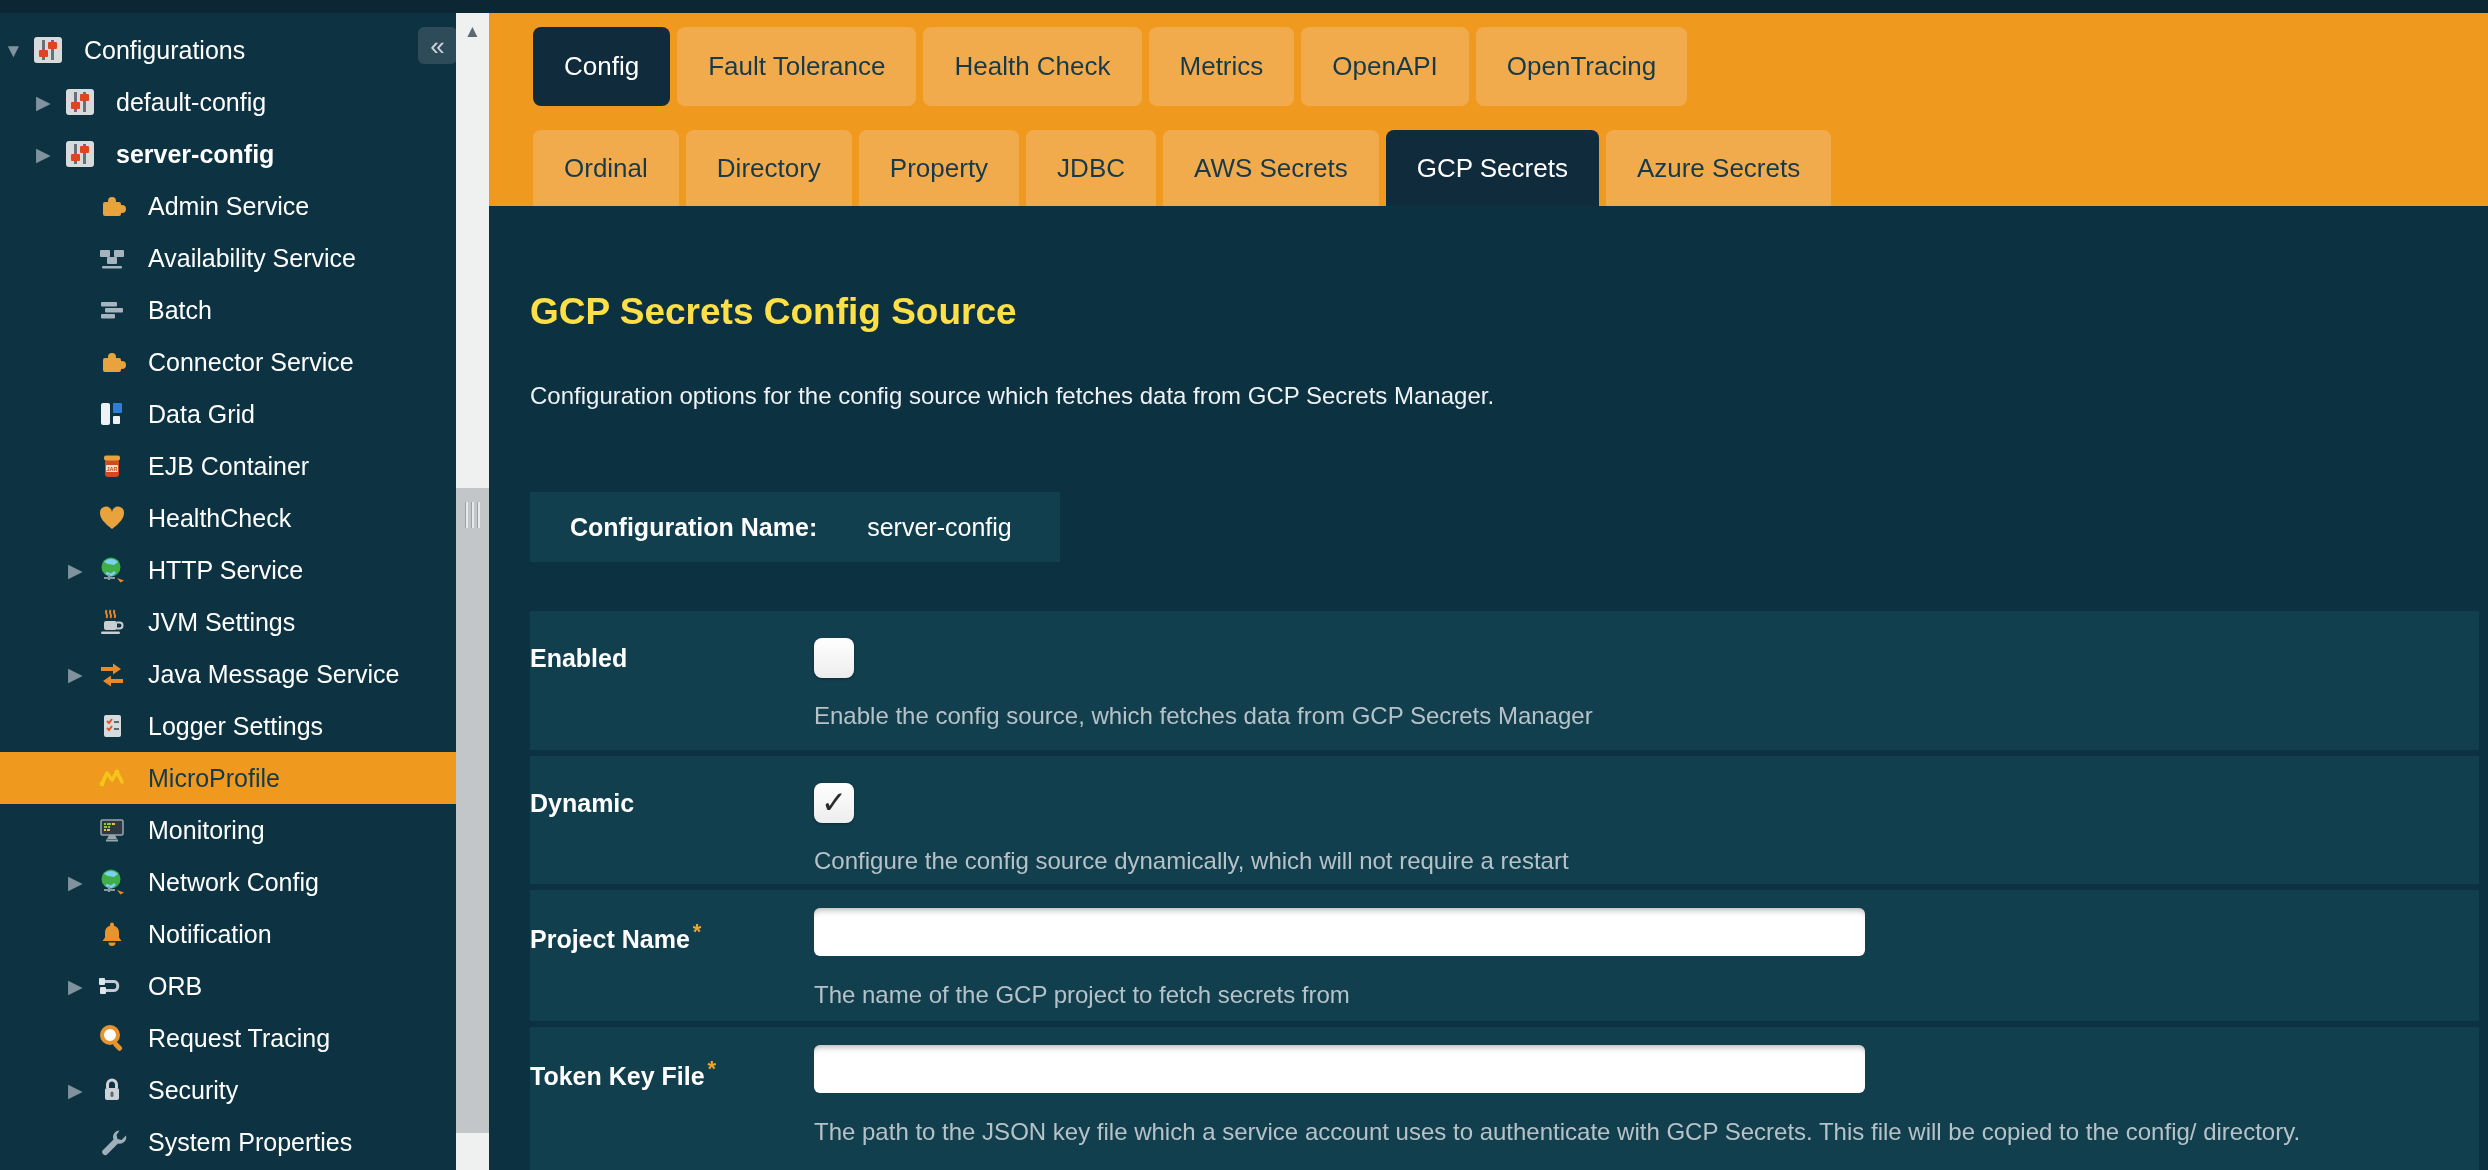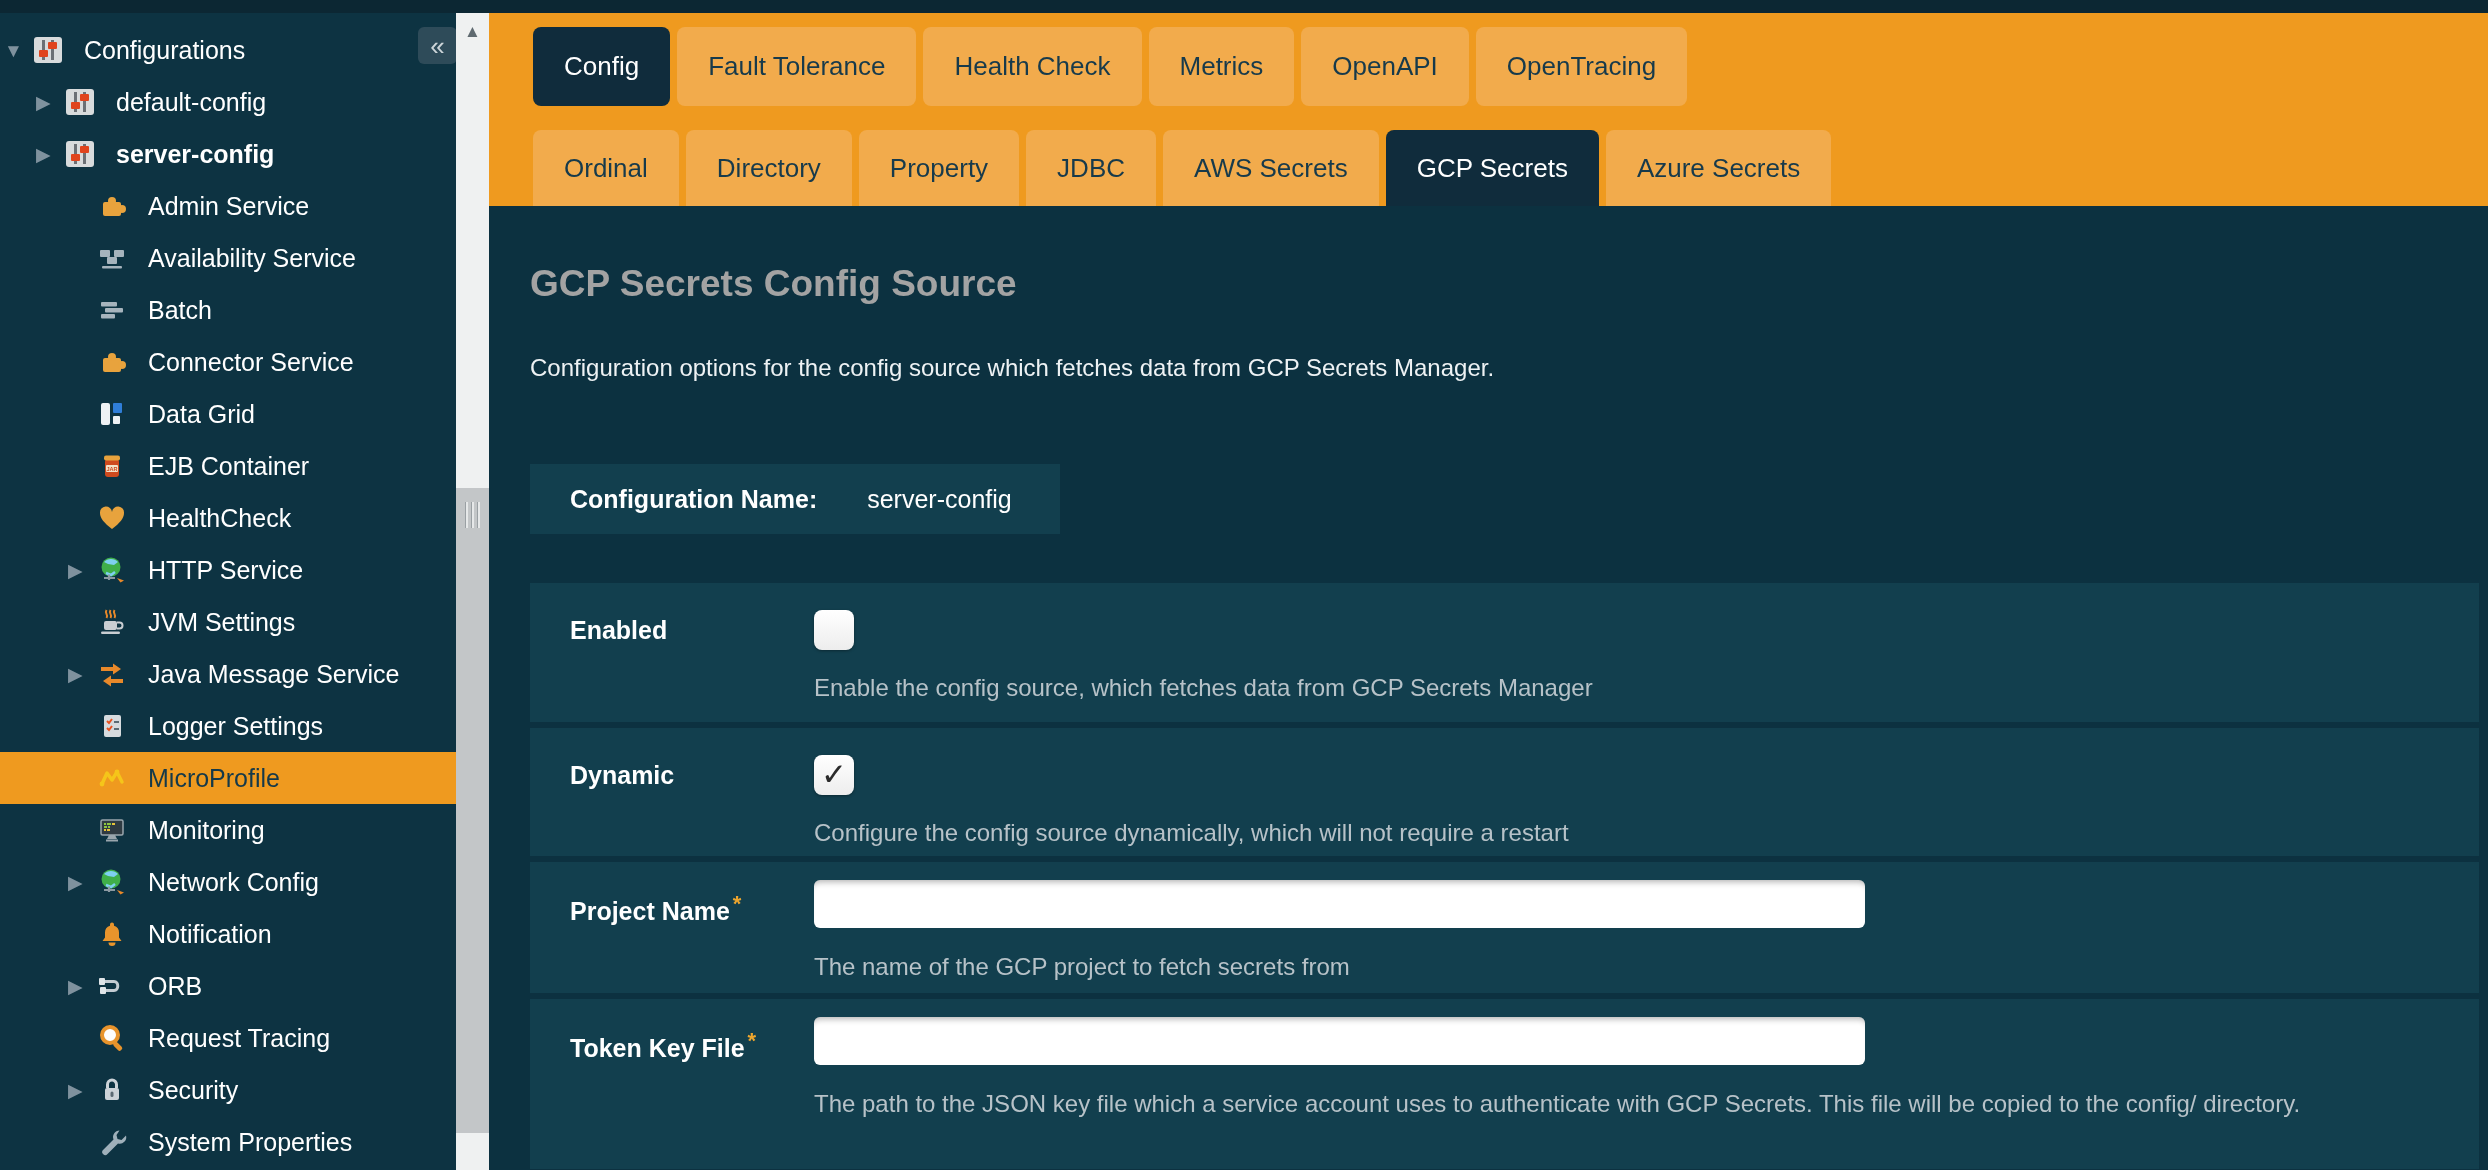--- a/index.html
+++ b/index.html
@@ -47,36 +47,36 @@
   .ohdr{position:absolute;left:0;top:0;width:100%;height:193px;background:var(--accent-orange);}
   .tabrow{position:absolute;left:44px;display:flex;gap:7px;justify-content:center;}
   .tabrow.primary{top:14px;height:79px;}
   .tabrow.secondary{top:117px;height:76px;}
   .tab{display:flex;align-items:center;padding:0 31px;background:var(--tab-inactive-orange);
        color:#173a4b;font-size:26px;border-radius:8px;cursor:pointer;white-space:nowrap;}
   .tabrow.secondary .tab{border-radius:8px 8px 0 0;}
   .tab.active{background:var(--tab-active-bg);color:#ffffff;}
 
   .content{position:absolute;left:0;top:193px;width:100%;height:964px;padding-left:41px;}
-  h1.title{margin:56px 0 0;color:#a3a3a3;font-size:37px;line-height:44px;font-weight:bold;}
+  h1.title{margin:84px 0 0;color:#fde047;font-size:37px;line-height:44px;font-weight:bold;}
   .desc{margin:48px 0 0;color:#eef2f4;font-size:24px;line-height:28px;}
   .configbox{margin-top:82px;width:530px;height:70px;background:var(--panel-bg);
              display:flex;align-items:center;padding-left:40px;}
   .cbl{color:#ffffff;font-weight:bold;font-size:25px;}
   .cbv{color:#ffffff;font-size:25px;margin-left:50px;}
 
   #form-rows{margin-top:49px;width:1949px;display:flex;flex-direction:column;gap:6px;}
   .frow{background:var(--panel-bg);display:grid;grid-template-columns:284px 1fr;}
   .frow.checkbox{padding-top:27px;}
   .frow.text{padding-top:18px;}
   .frow:nth-child(1){height:139px;}
   .frow:nth-child(2){height:128px;}
   .frow:nth-child(3){height:131px;}
   .frow:nth-child(4){height:170px;}
-  .fl{padding-left:40px;color:#ffffff;font-size:25px;font-weight:bold;white-space:nowrap;}
+  .fl{color:#ffffff;font-size:25px;font-weight:bold;white-space:nowrap;}
   .frow.text .fl{line-height:48px;}
   .frow.checkbox .fl{line-height:40px;}
   .req{color:var(--required-asterisk);font-size:22px;vertical-align:9px;margin-left:3px;}
   .cb{width:40px;height:40px;border-radius:8px;background:linear-gradient(180deg,#ffffff,#ededed);
       box-shadow:0 1px 3px rgba(0,0,0,0.35);color:#2b2b2b;font-size:31px;line-height:40px;
       text-align:center;cursor:pointer;}
   .ti{width:1051px;height:48px;border:none;border-radius:6px;background:#ffffff;
       box-shadow:inset 0 7px 6px -5px rgba(0,0,0,0.3);font-size:24px;padding:0 14px;
       font-family:inherit;display:block;}
   .fh{margin-top:24px;color:var(--helper-text);font-size:24px;white-space:nowrap;}

